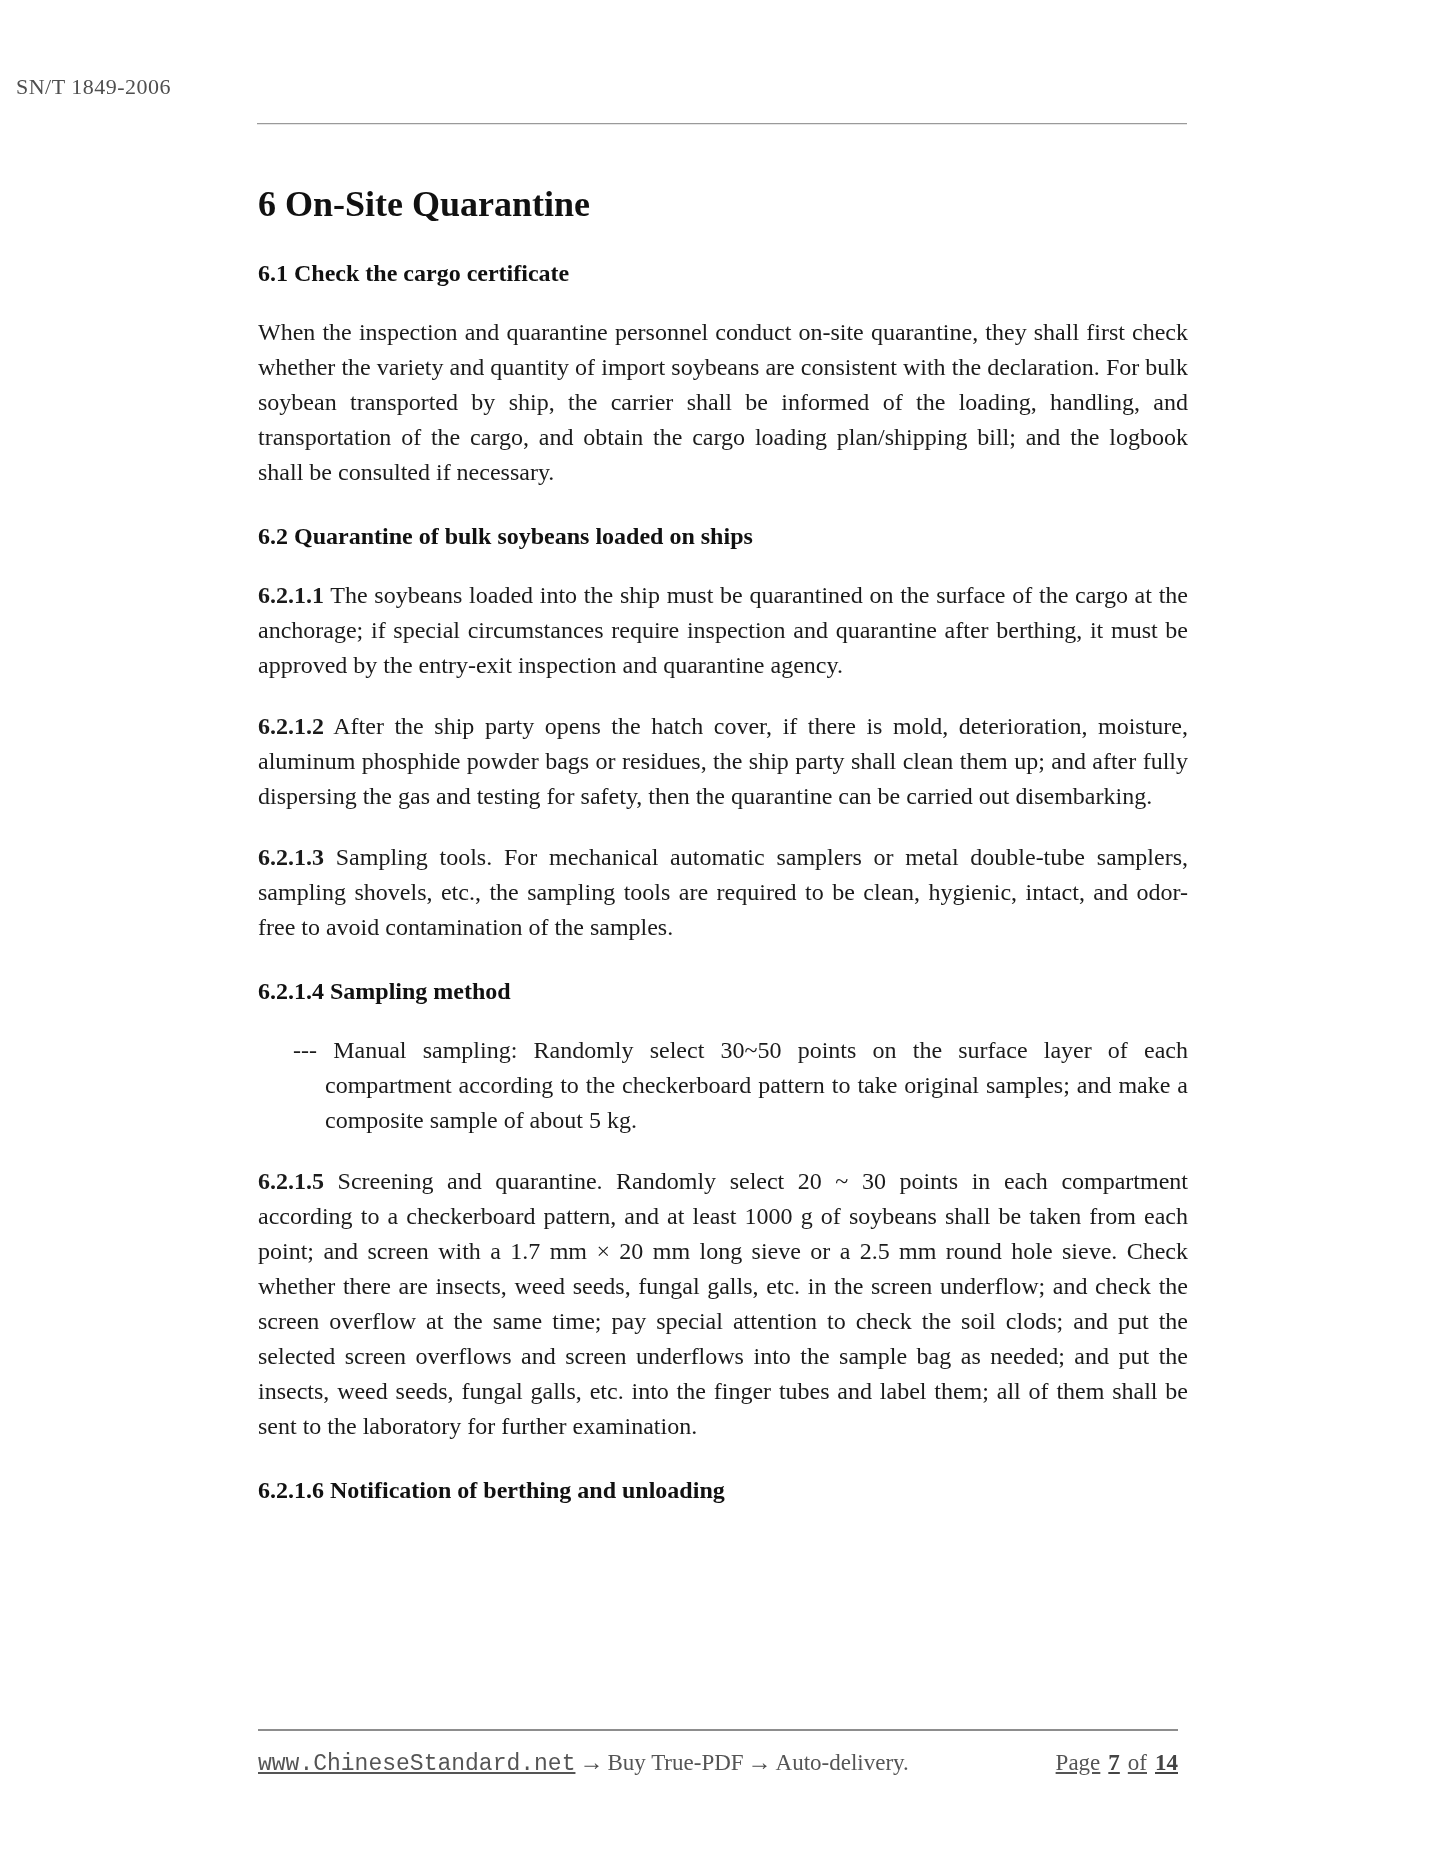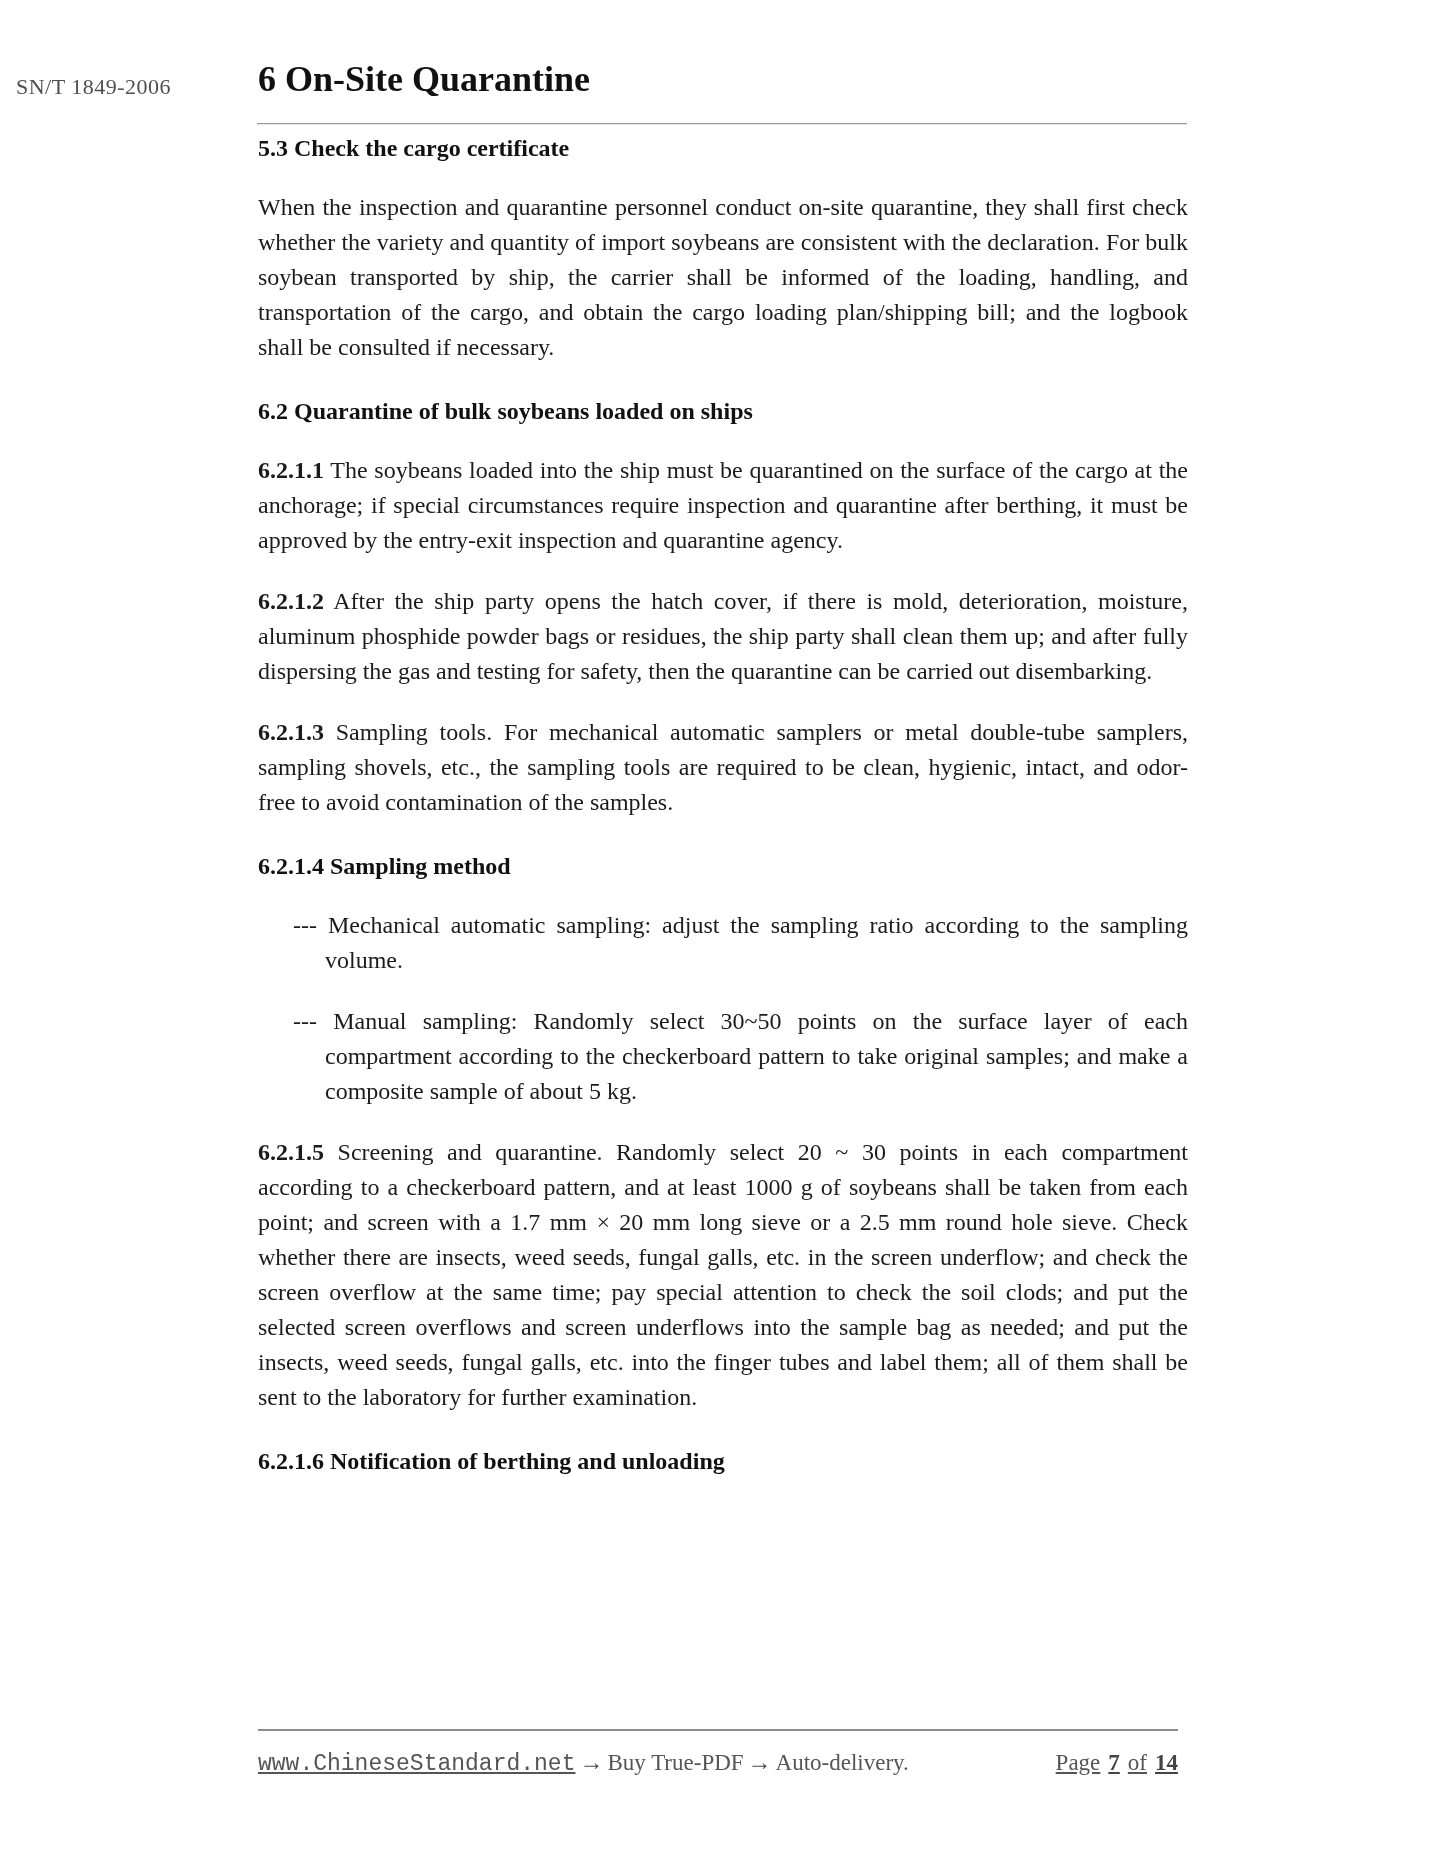--- a/index.html
+++ b/index.html
@@ -29,20 +29,21 @@
     width: 930px;
     height: 2px;
     background: #9a9a9a;
     border-bottom: 1px solid #e6e6e6;
   }
   .content {
     position: absolute;
     top: 0;
     left: 258px;
     width: 930px;
+    padding-top: 125px;
   }
   .doc-title {
     font-size: 36px;
     line-height: 46px;
     font-weight: bold;
     margin: 56px 0 10px 0;
     color: #111111;
   }
   .sec-heading {
     font-size: 24px;
@@ -101,36 +102,35 @@
 
 <div class="page">
 
   <div class="doc-header">SN/T 1849-2006</div>
   <div class="rule-top"></div>
 
   <div class="content">
 
     <h1 class="doc-title">6 On-Site Quarantine</h1>
 
-    <h2 class="sec-heading">5.3 Check the cargo certificate</h2>
+    <h2 class="sec-heading">6.1 Check the cargo certificate</h2>
 
     <p class="body-para">When the inspection and quarantine personnel conduct on-site quarantine, they shall first check whether the variety and quantity of import soybeans are consistent with the declaration. For bulk soybean transported by ship, the carrier shall be informed of the loading, handling, and transportation of the cargo, and obtain the cargo loading plan/shipping bill; and the logbook shall be consulted if necessary.</p>
 
     <h2 class="sec-heading">6.2 Quarantine of bulk soybeans loaded on ships</h2>
 
 
     <p class="body-para"><span class="num">6.2.1.1</span> <span>The soybeans loaded into the ship must be quarantined on the surface of the cargo at the anchorage; if special circumstances require inspection and quarantine after berthing, it must be approved by the entry-exit inspection and quarantine agency.</span></p>
 
     <p class="body-para"><span class="num">6.2.1.2</span> <span>After the ship party opens the hatch cover, if there is mold, deterioration, moisture, aluminum phosphide powder bags or residues, the ship party shall clean them up; and after fully dispersing the gas and testing for safety, then the quarantine can be carried out disembarking.</span></p>
 
     <p class="body-para"><span class="num">6.2.1.3</span> <span>Sampling tools. For mechanical automatic samplers or metal double-tube samplers, sampling shovels, etc., the sampling tools are required to be clean, hygienic, intact, and odor-free to avoid contamination of the samples.</span></p>
 
     <h2 class="sec-heading">6.2.1.4 Sampling method</h2>
 
-    <div class="bullet-item"><span>---</span> <span>Mechanical automatic sampling: adjust the sampling ratio according to the sampling volume.</span></div>
 
     <div class="bullet-item"><span>---</span> <span>Manual sampling: Randomly select 30~50 points on the surface layer of each compartment according to the checkerboard pattern to take original samples; and make a composite sample of about 5 kg.</span></div>
 
     <p class="body-para"><span class="num">6.2.1.5</span> <span>Screening and quarantine. Randomly select 20 ~ 30 points in each compartment according to a checkerboard pattern, and at least 1000 g of soybeans shall be taken from each point; and screen with a 1.7 mm × 20 mm long sieve or a 2.5 mm round hole sieve. Check whether there are insects, weed seeds, fungal galls, etc. in the screen underflow; and check the screen overflow at the same time; pay special attention to check the soil clods; and put the selected screen overflows and screen underflows into the sample bag as needed; and put the insects, weed seeds, fungal galls, etc. into the finger tubes and label them; all of them shall be sent to the laboratory for further examination.</span></p>
 
     <h2 class="sec-heading">6.2.1.6 Notification of berthing and unloading</h2>
 
   </div>
 
   <div class="footer-rule"></div>

